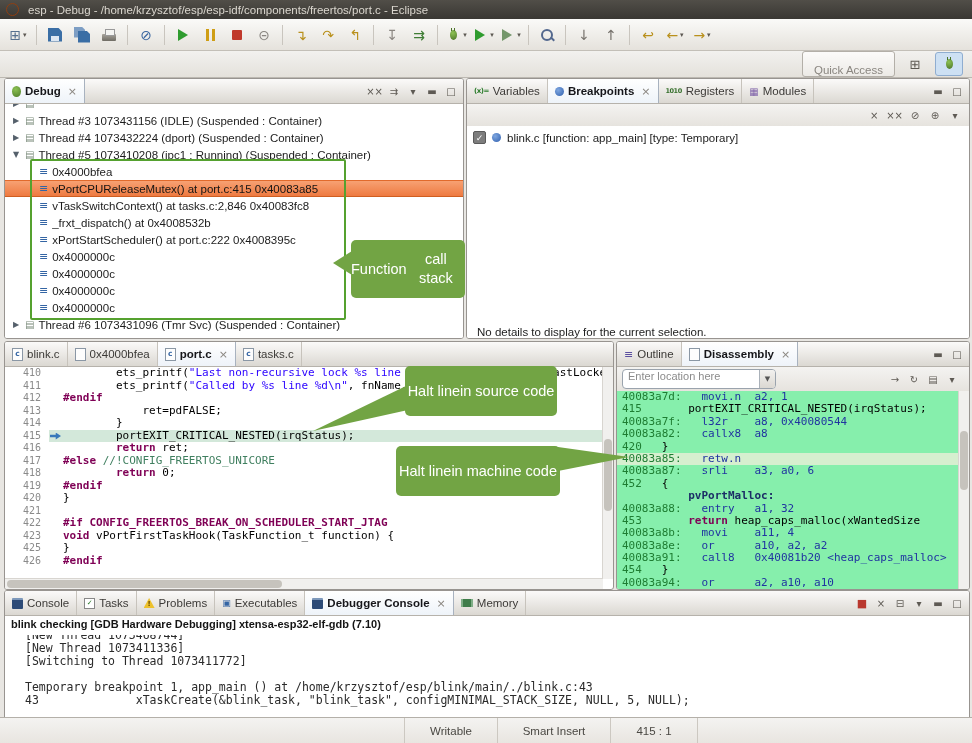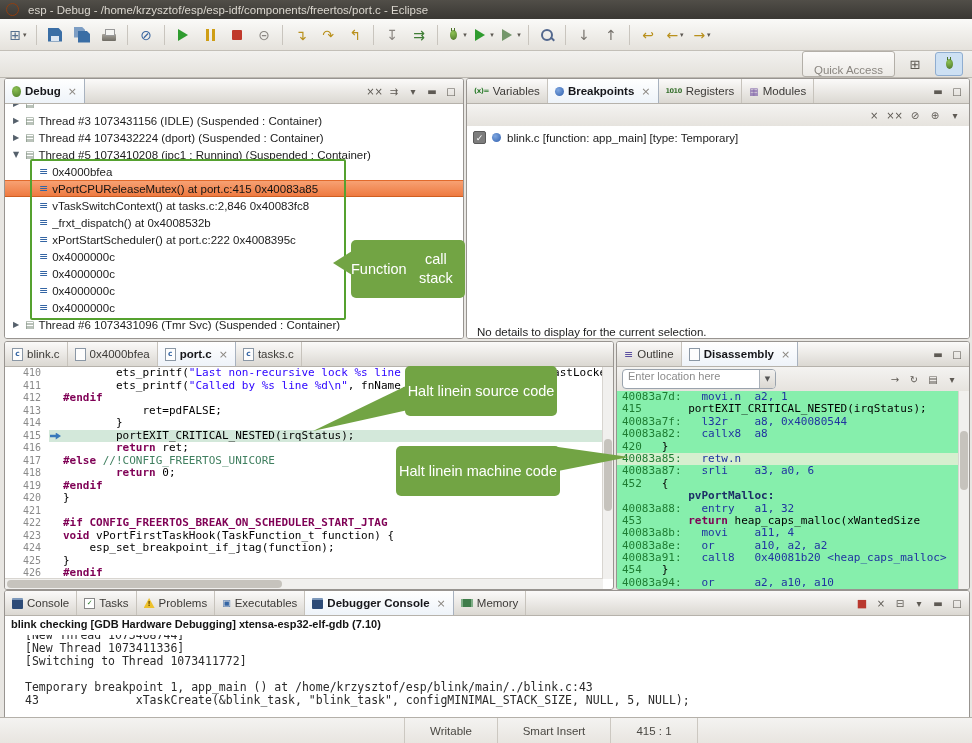--- a/index.html
+++ b/index.html
@@ -429,21 +429,20 @@
       <div class="cl"><span class="ln">414</span><span class="ip"></span><span class="ct"><span class="sp">        }</span></span></div>
       <div class="cl cur"><span class="ln">415</span><span class="ip"><span class="ip-arrow"></span></span><span class="ct"><span class="sp">        portEXIT_CRITICAL_NESTED(irqStatus);</span></span></div>
       <div class="cl"><span class="ln">416</span><span class="ip"></span><span class="ct"><span class="sp">        </span><span class="sk">return</span><span class="sp"> ret;</span></span></div>
       <div class="cl"><span class="ln">417</span><span class="ip"></span><span class="ct"><span class="sd">#else</span><span class="sc"> //!CONFIG_FREERTOS_UNICORE</span></span></div>
       <div class="cl"><span class="ln">418</span><span class="ip"></span><span class="ct"><span class="sp">        </span><span class="sk">return</span><span class="sp"> 0;</span></span></div>
       <div class="cl"><span class="ln">419</span><span class="ip"></span><span class="ct"><span class="sd">#endif</span></span></div>
       <div class="cl"><span class="ln">420</span><span class="ip"></span><span class="ct"><span class="sp">}</span></span></div>
       <div class="cl"><span class="ln">421</span><span class="ip"></span><span class="ct"><span class="sp"></span></span></div>
       <div class="cl"><span class="ln">422</span><span class="ip"></span><span class="ct"><span class="sd">#if CONFIG_FREERTOS_BREAK_ON_SCHEDULER_START_JTAG</span></span></div>
       <div class="cl"><span class="ln">423</span><span class="ip"></span><span class="ct"><span class="sk">void</span><span class="sp"> vPortFirstTaskHook(TaskFunction_t function) {</span></span></div>
-      <div class="cl"><span class="ln">424</span><span class="ip"></span><span class="ct"><span class="sp">    esp_set_breakpoint_if_jtag(function);</span></span></div>
       <div class="cl"><span class="ln">425</span><span class="ip"></span><span class="ct"><span class="sp">}</span></span></div>
       <div class="cl"><span class="ln">426</span><span class="ip"></span><span class="ct"><span class="sd">#endif</span></span></div>
     </div>
   <div class="vsb">
     <div class="vthumb" style="top:34%;height:34%"></div>
   </div>
   <div class="hsb">
     <div class="hthumb" style="left:2px;width:46%"></div>
   </div>
 </div>

